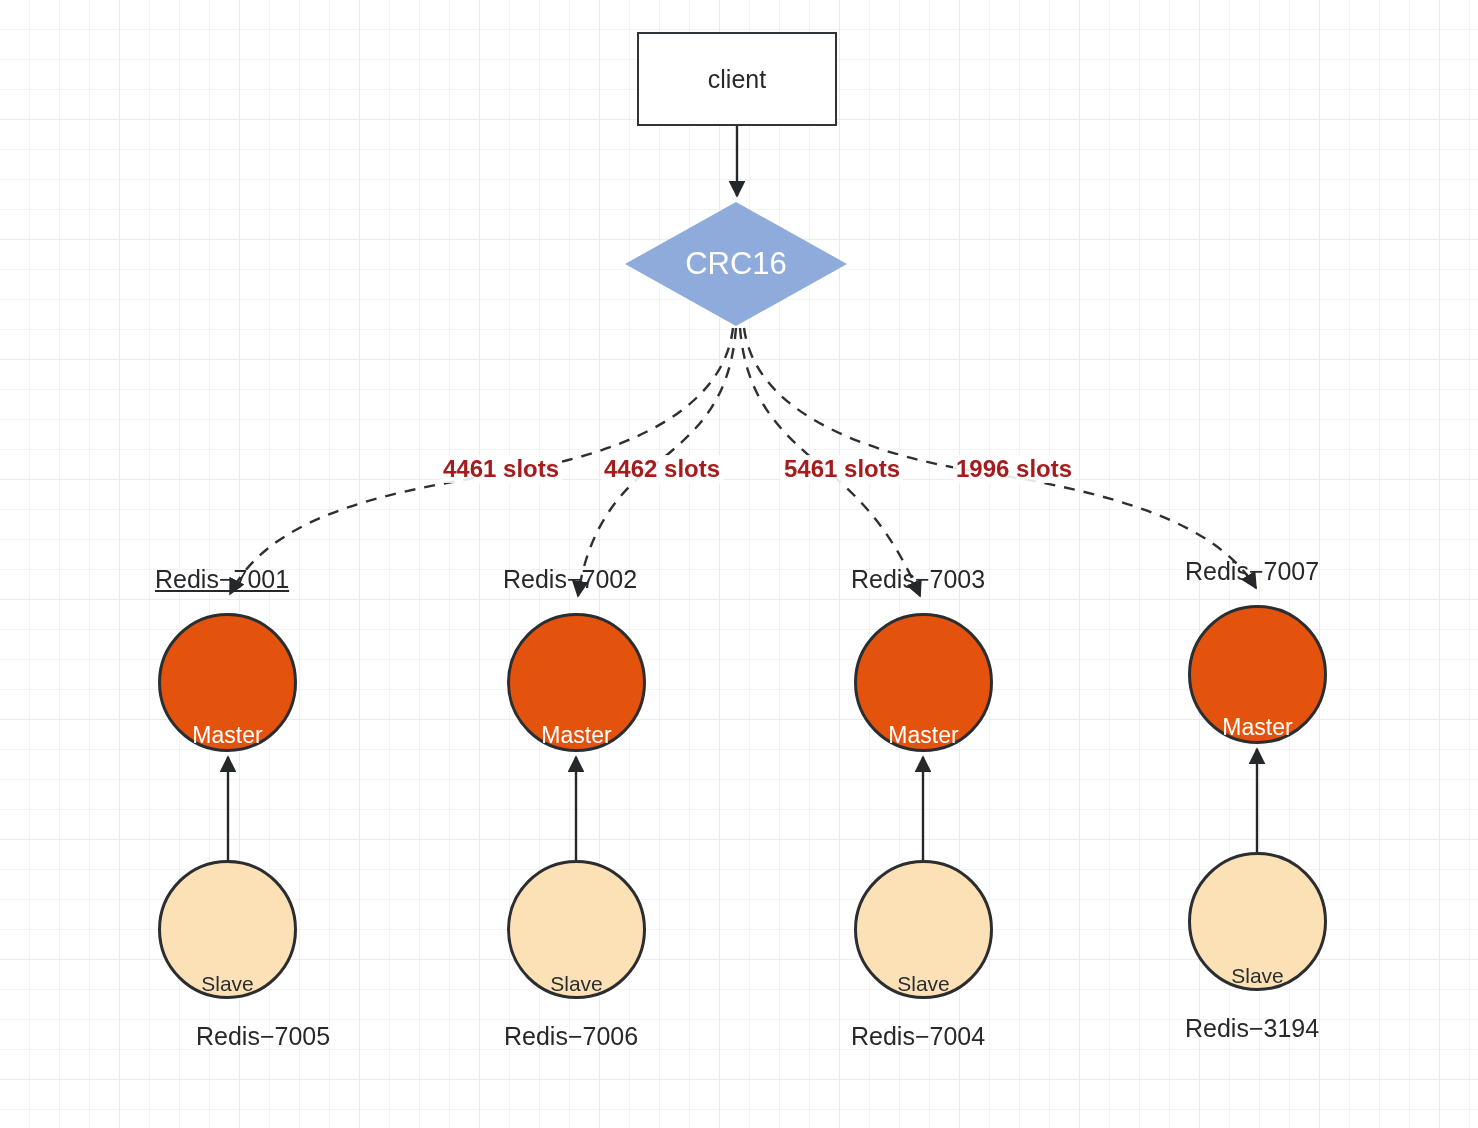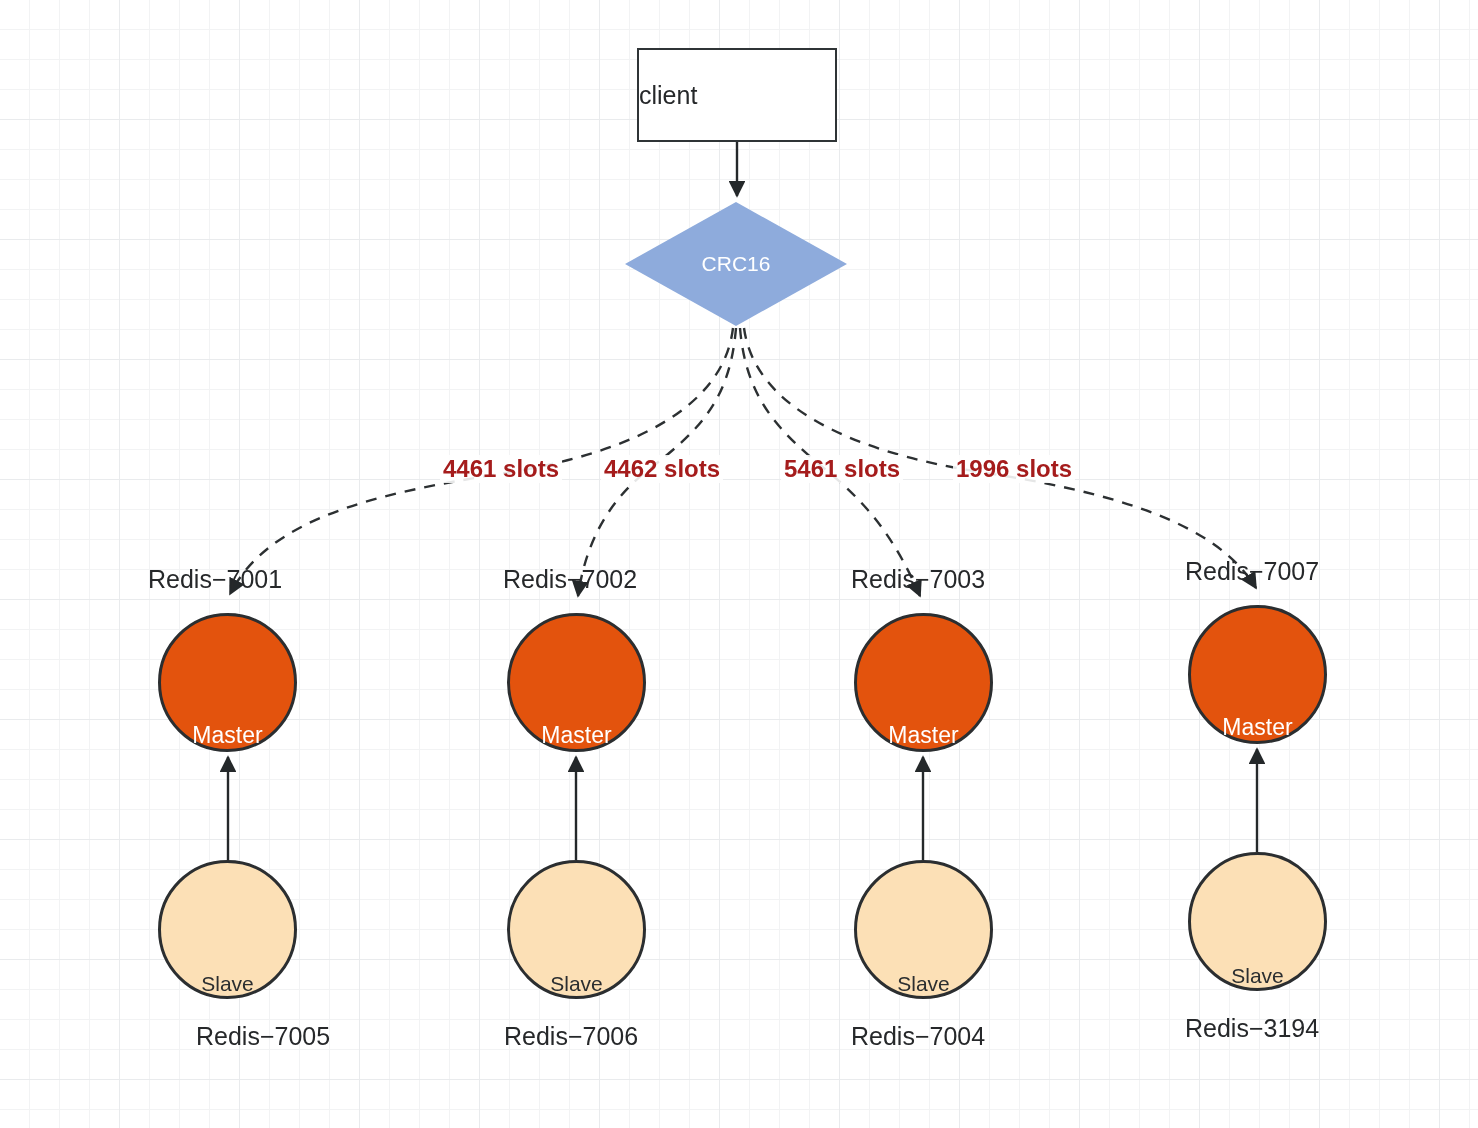--- a/index.html
+++ b/index.html
@@ -28,28 +28,29 @@
     top: 0;
     width: 1478px;
     height: 1128px;
     pointer-events: none;
   }
 
   
   .client-box {
     position: absolute;
     left: 637px;
-    top: 48px;
+    top: 32px;
     width: 200px;
     height: 94px;
     background: #ffffff;
     border: 2px solid #2f3436;
     box-sizing: border-box;
     display: flex;
     align-items: center;
+    justify-content: center;
   }
   .client-box .lbl {
     font-size: 25px;
     color: #26282a;
   }
 
   
   .diamond {
     position: absolute;
     left: 625px;
@@ -62,21 +63,21 @@
     inset: 0;
     background: #8eabdc;
     clip-path: polygon(50% 0%, 100% 50%, 50% 100%, 0% 50%);
   }
   .diamond .lbl {
     position: absolute;
     inset: 0;
     display: flex;
     align-items: center;
     justify-content: center;
-    font-size: 21px;
+    font-size: 31px;
     color: #ffffff;
   }
 
   
   .node {
     position: absolute;
     border-radius: 50%;
     border: 3px solid #2b2e30;
     box-sizing: border-box;
     display: flex;
@@ -153,21 +154,21 @@
   <div class="diamond">
     <div class="shape"></div>
     <div class="lbl">CRC16</div>
   </div>
 
   <div class="slot-label" style="left:440px; top:455px;">4461 slots</div>
   <div class="slot-label" style="left:601px; top:455px;">4462 slots</div>
   <div class="slot-label" style="left:781px; top:455px;">5461 slots</div>
   <div class="slot-label" style="left:953px; top:455px;">1996 slots</div>
 
-  <div class="caption" style="left:148px; top:565px;">Redis−7001</div>
+  <div class="caption" style="left:155px; top:565px;text-decoration:underline;">Redis−7001</div>
   <div class="caption" style="left:503px; top:565px;">Redis−7002</div>
   <div class="caption" style="left:851px; top:565px;">Redis−7003</div>
   <div class="caption" style="left:1185px; top:557px;">Redis−7007</div>
 
   <div class="node master" style="left:158px; top:613px; width:139px; height:139px;">
     <span class="lbl">Master</span>
   </div>
   <div class="node master" style="left:507px; top:613px; width:139px; height:139px;">
     <span class="lbl">Master</span>
   </div>

